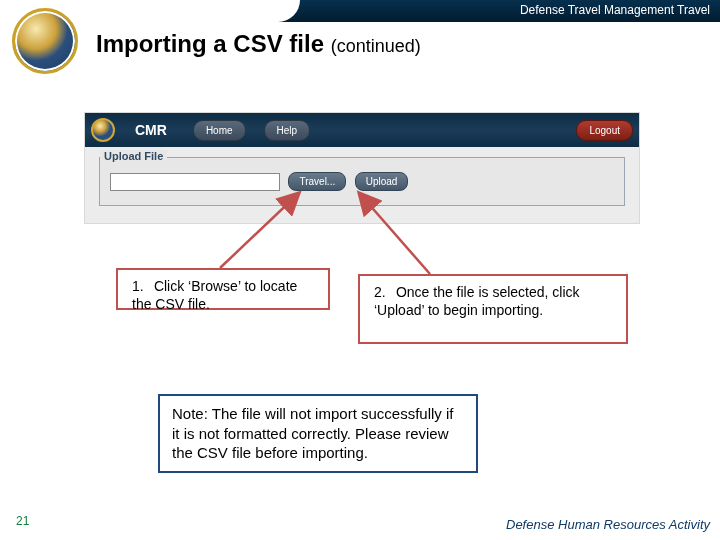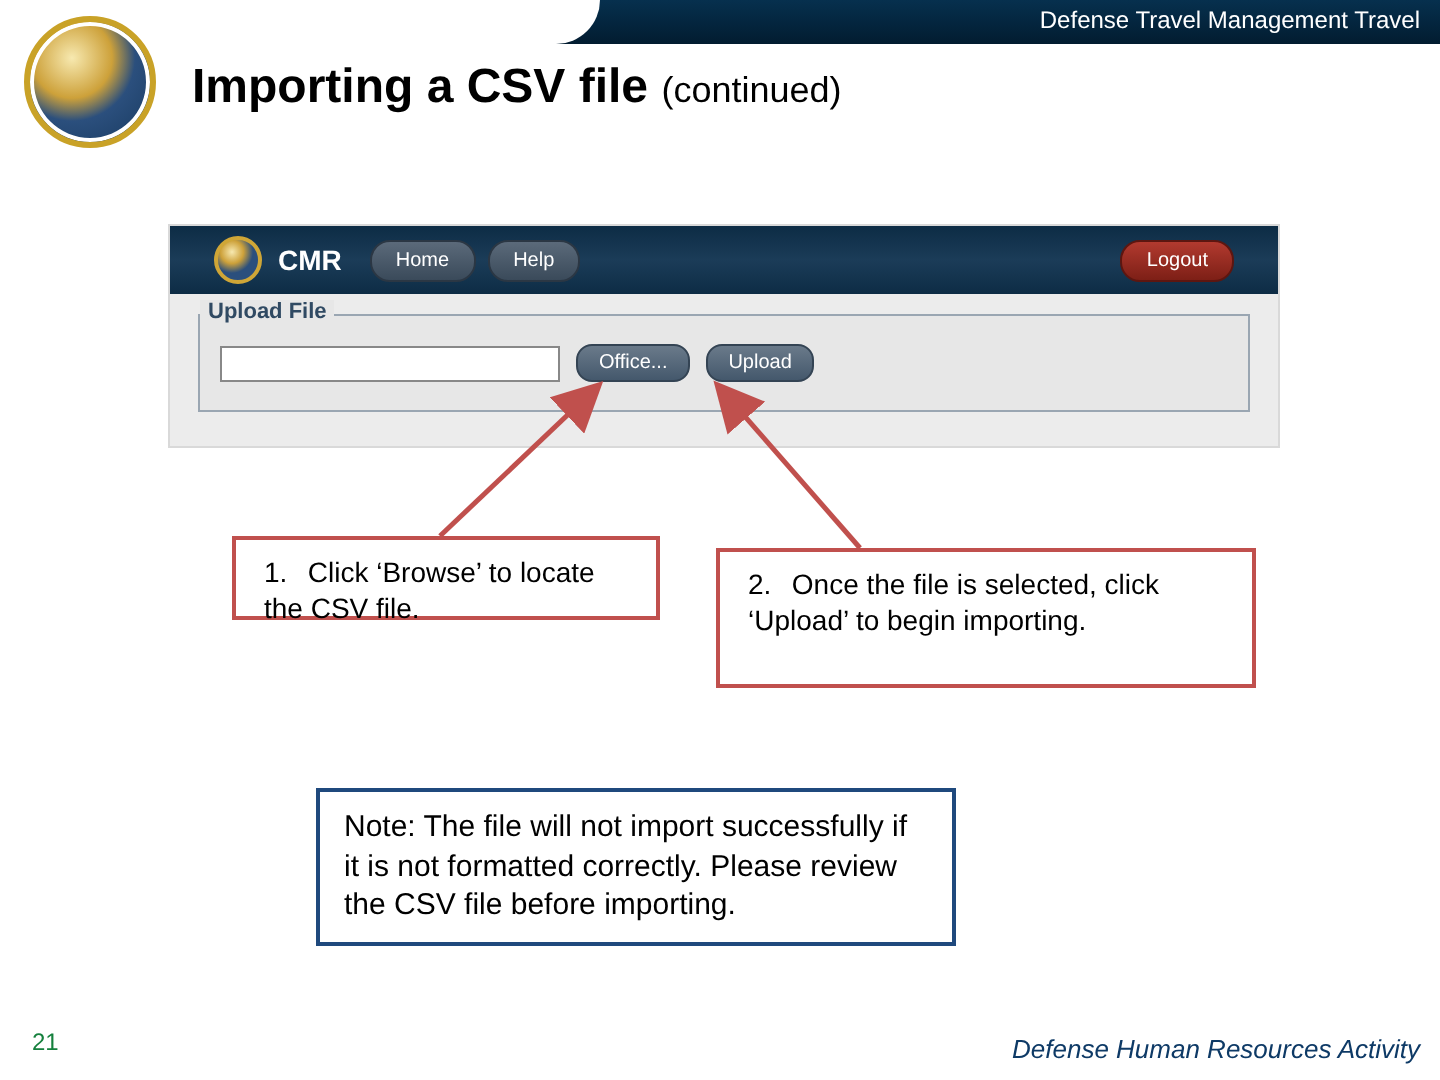--- a/index.html
+++ b/index.html
@@ -44,22 +44,22 @@
   .shot {
     position: absolute; left: 84px; top: 112px;
     width: 556px; height: 112px;
     background: #ececec;
     border: 1px solid #d9d9d9;
   }
   .shot-top {
     height: 34px;
     background: linear-gradient(#0d2c45, #1b3c58 50%, #0d2c45);
     display: flex; align-items: center;
-    padding: 0 22px;
-    gap: 6px;
+    padding: 0 6px;
+    gap: 18px;
   }
   .mini-seal {
     width: 24px; height: 24px; border-radius: 50%;
     background: radial-gradient(circle at 35% 30%, #f7e9b0 0%, #cda13a 30%, #2b4f7d 55%);
     border: 2px solid #cfa637;
   }
   .cmr { color: #fff; font-weight: bold; font-size: 14px; margin-left: 2px; margin-right: 8px; }
   .navbtn {
     background: linear-gradient(#5b6a7a, #3a4a5a);
     color: #fff; font-size: 10px; padding: 4px 12px;
@@ -132,21 +132,21 @@
     <div class="cmr">CMR</div>
     <div class="navbtn">Home</div>
     <div class="navbtn">Help</div>
     <div class="spacer"></div>
     <div class="navbtn red">Logout</div>
   </div>
   <div class="shot-body">
     <div class="fieldset">
       <span class="legend">Upload File</span>
       <span class="file-input"></span>
-      <span class="btn">Office...</span>
+      <span class="btn">Travel...</span>
       <span class="btn">Upload</span>
     </div>
   </div>
 </div>
 
 <svg class="arrows">
   <defs>
     <marker id="ah" markerWidth="10" markerHeight="10" refX="8" refY="5" orient="auto">
       <path d="M0,0 L10,5 L0,10 z" fill="#c0504d"></path>
     </marker>

